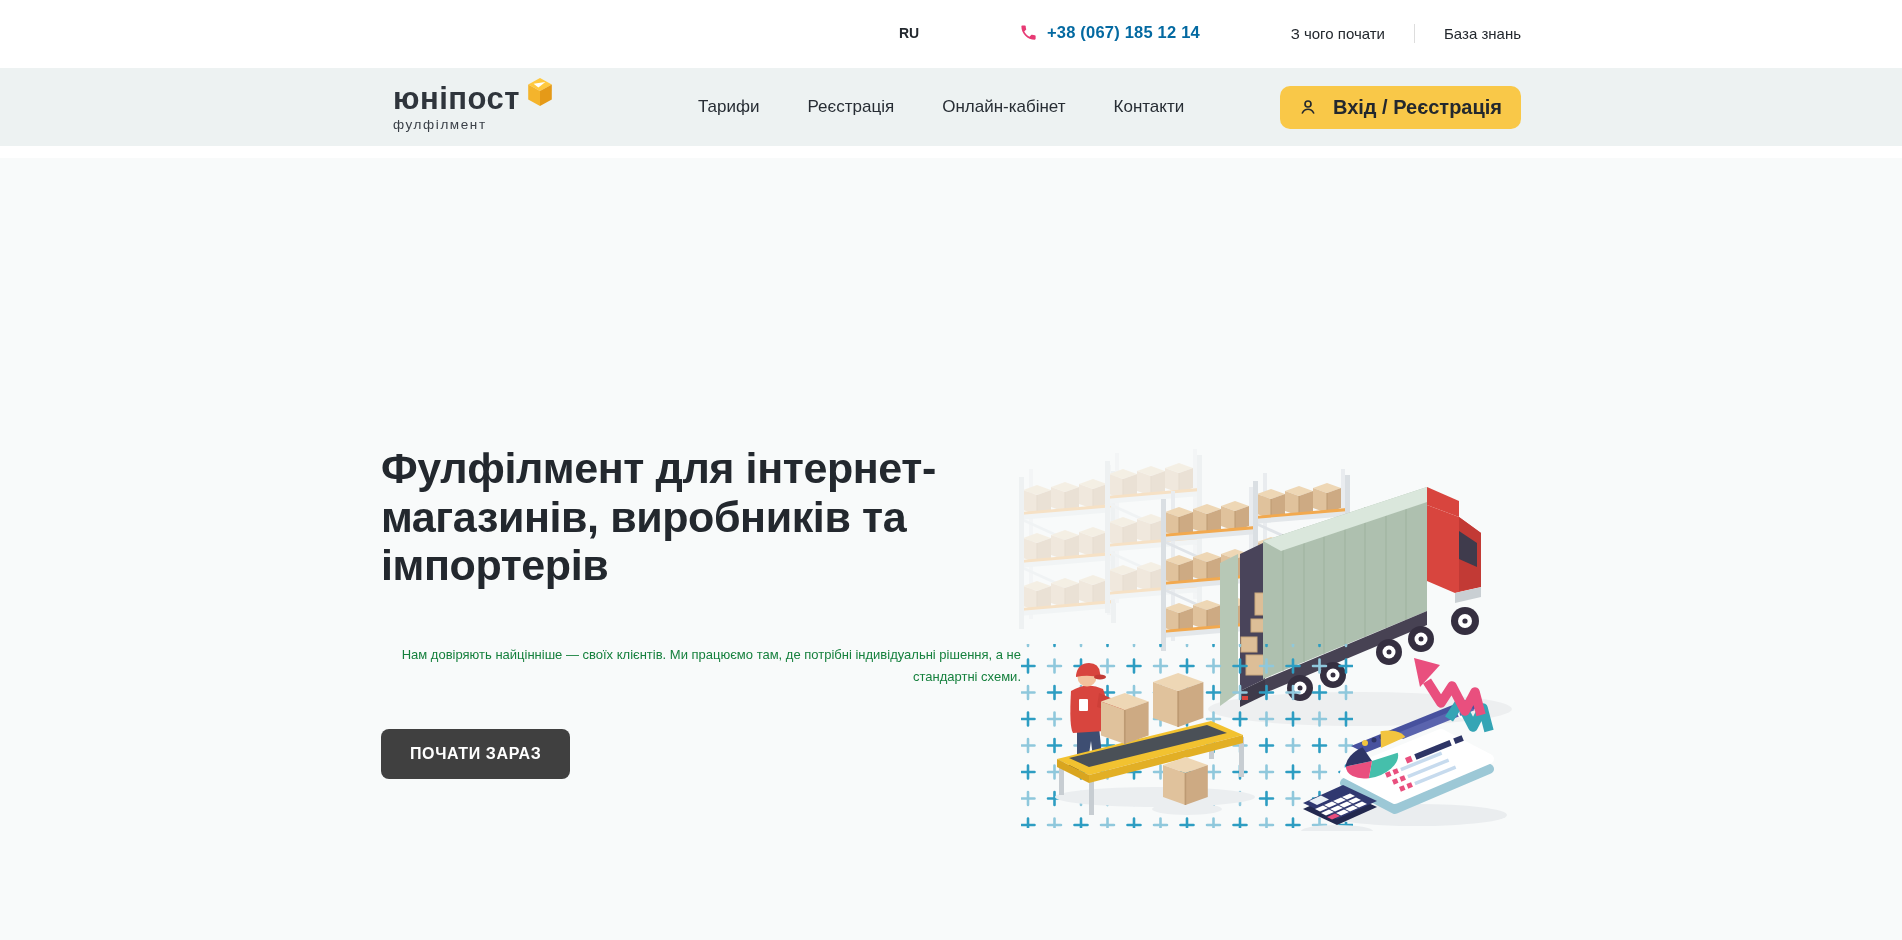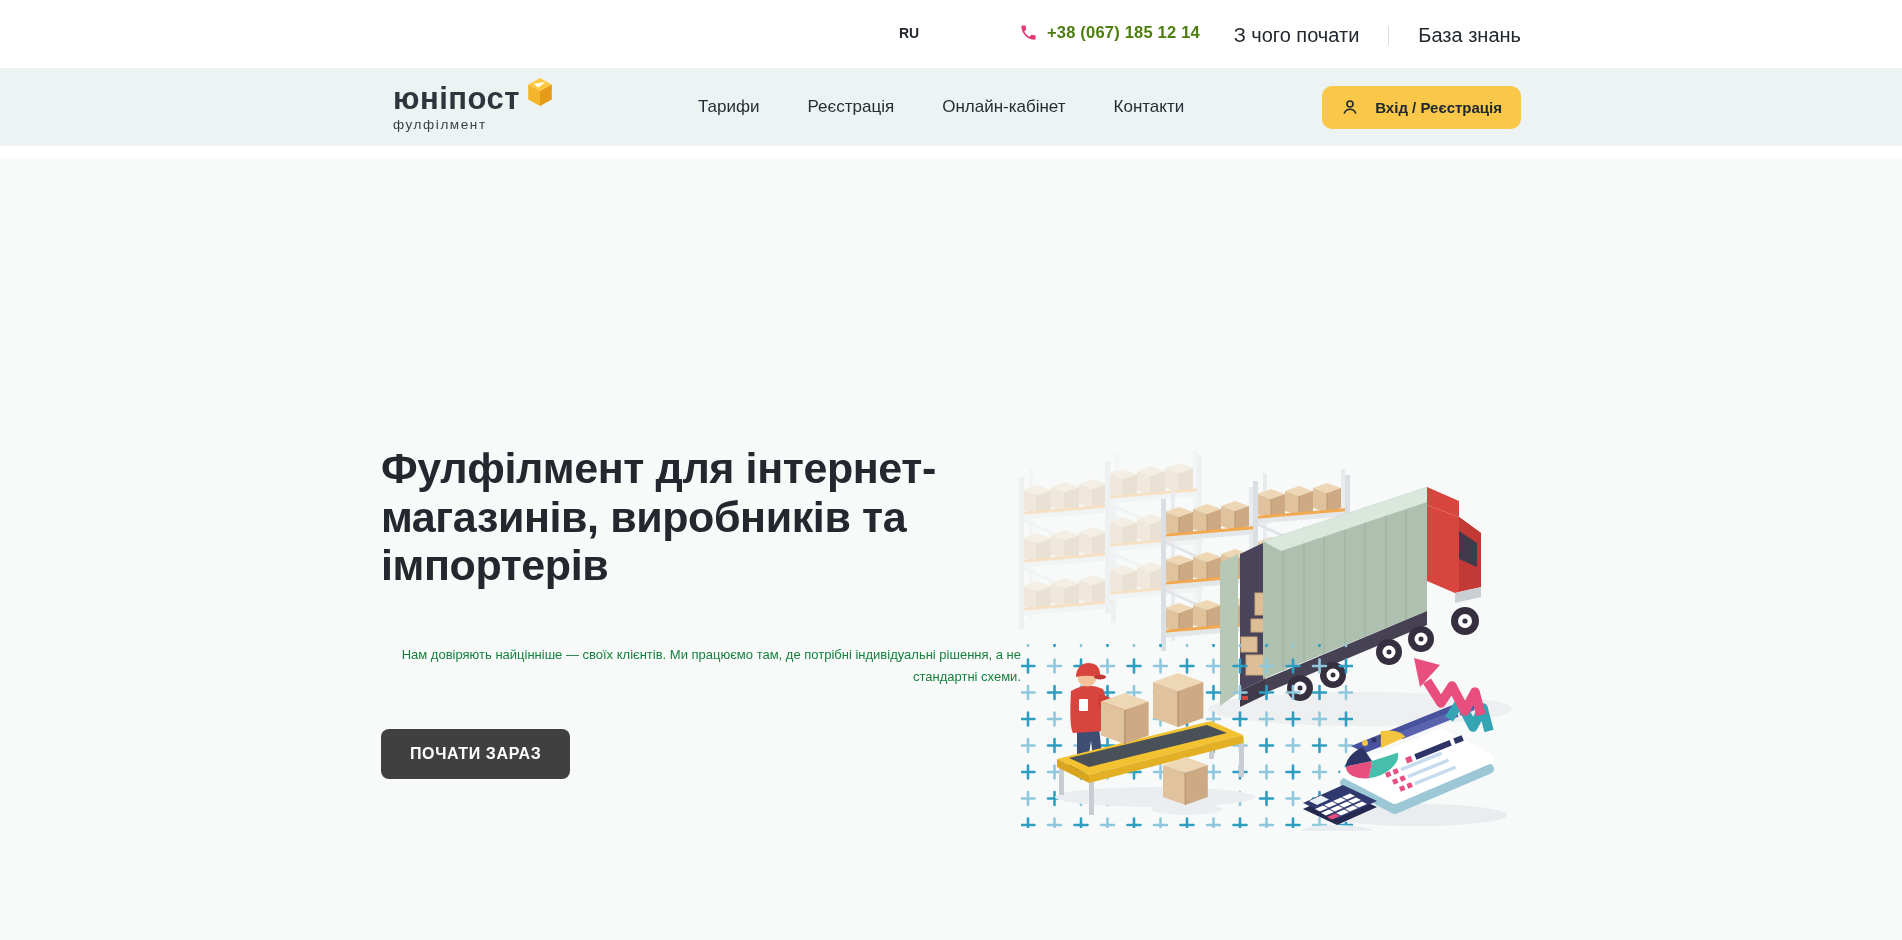--- a/index.html
+++ b/index.html
@@ -3,38 +3,38 @@
 <meta charset="utf-8">
 <style>
   * { margin:0; padding:0; box-sizing:border-box; }
   html,body { width:1902px; height:940px; background:#ffffff; font-family:"Liberation Sans", sans-serif; overflow:hidden; }
   .container { width:1140px; margin:12px auto; position:relative; height:100%; }
 
   
   .topbar { height:44px; background:#ffffff; }
   .lang { position:absolute; left:518px; top:13px; font-size:14px; font-weight:700; color:#23282E; cursor:pointer; }
   .phone-group { position:absolute; left:638px; top:11px; display:flex; align-items:center; gap:9px; cursor:pointer; }
-  .phone-group .num { font-size:16.5px; font-weight:700; color:#4d7c0f; letter-spacing:0.2px; }
+  .phone-group .num { font-size:16.5px; font-weight:700; color:#0369a1; letter-spacing:0.2px; }
   .topbar-links { position:absolute; right:0; top:12px; display:flex; align-items:center; gap:29px; }
-  .topbar-links .tlink { font-size:20px; color:#23282E; cursor:pointer; }
+  .topbar-links .tlink { font-size:15px; color:#23282E; cursor:pointer; }
   .tdivider { width:1px; height:19px; background:#DDDDDD; }
 
   
   .header { height:78px; background:#EDF2F2; }
   .header .container { display:flex; align-items:center; }
   .logo { margin-left:12px; display:flex; flex-direction:column; cursor:pointer; }
   .logo-row { display:flex; align-items:flex-start; gap:7px;justify-content:space-between; }
   .logo-title { font-size:31px; font-weight:800; color:#2F353C; letter-spacing:0.5px; line-height:1; }
   .logo-cube { margin-top:-6px; }
   .logo-tagline { font-size:13.5px; color:#3A4048; letter-spacing:1.6px; margin-top:3px; }
   .nav { display:flex; gap:48px; margin-left:145px; }
   .nav-item { font-size:17px; color:#272D34; cursor:pointer; white-space:nowrap; }
   .auth-btn { margin-left:auto; height:43px; padding:0 19px; background:#F9C848; border:none; border-radius:10px;
               display:flex; align-items:center; gap:16px; font-family:"Liberation Sans",sans-serif;
-              font-size:15px; font-weight:700; color:#23282E; cursor:pointer; }
+              font-size:20px; font-weight:700; color:#23282E; cursor:pointer; }
 
   
   .hero { height:794px; background:#F8FAFA; }
   .hero-title { padding-top:286px; width:660px; font-size:43px; font-weight:800; line-height:1.13;
                 color:#23282E; letter-spacing:-0.4px; }
   .hero-desc { margin-top:54px; width:640px; font-size:13px; line-height:1.74; color:#15803d;text-align:right; }
   .cta-btn { margin-top:40px; height:50px; padding:0 29px; background:#404040; color:#ffffff; border:none;
              border-radius:8px; font-family:"Liberation Sans",sans-serif; font-size:16px; font-weight:700;
              letter-spacing:0.6px; cursor:pointer; }
   .illustration { position:absolute; left:634px; top:283px; width:500px; height:390px; }

